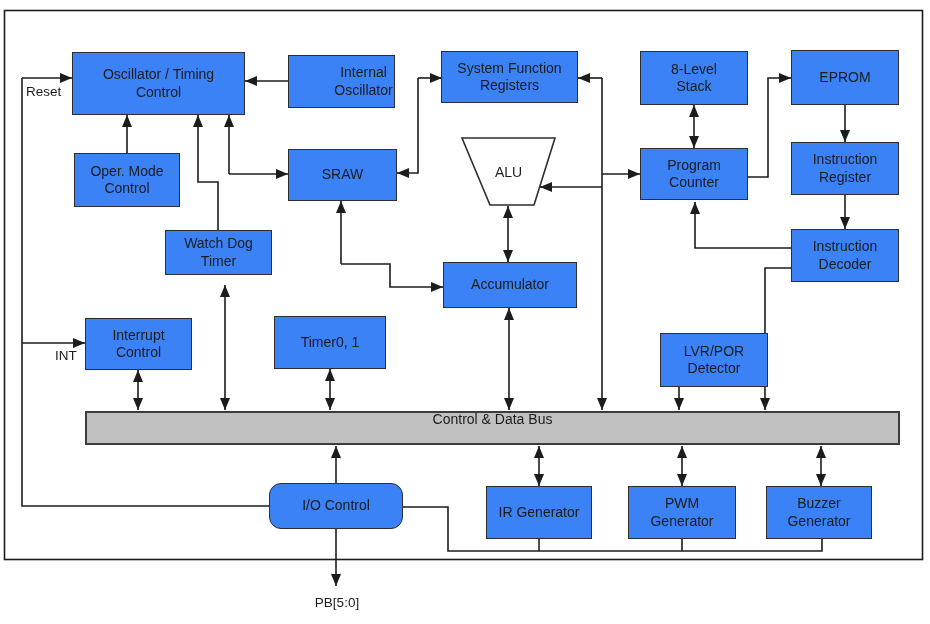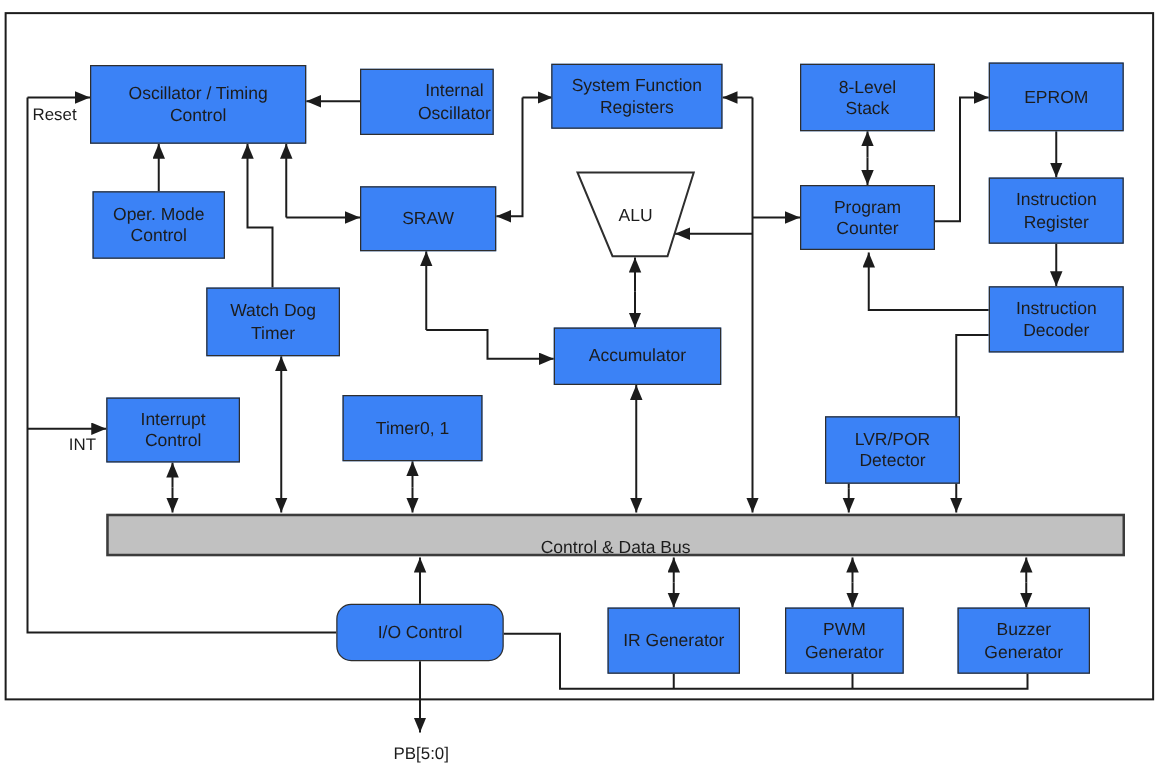--- a/index.html
+++ b/index.html
@@ -9,21 +9,21 @@
   }
   svg.layer{position:absolute;left:0;top:0;width:930px;height:624px;}
   .blk{
     position:absolute;box-sizing:border-box;border:1.6px solid #2e2e2e;background:#3b82f6;
     display:flex;flex-direction:column;align-items:center;justify-content:center;
     text-align:center;font-size:14px;line-height:1.22;color:#1c1c1c;
   }
   .blk span{display:block;white-space:nowrap;}
   .buslabel{
     position:absolute;left:85px;top:411px;width:815px;height:34px;
-    display:flex;align-items:flex-end;justify-content:center;
+    display:flex;align-items:flex-start;justify-content:center;
     font-size:14px;color:#1c1c1c;
   }
   .busbar{
     position:absolute;left:85px;top:411px;width:815px;height:34px;
     box-sizing:border-box;border:2px solid #3c3c3c;background:#c1c1c1;
   }
   .pinlabel{position:absolute;font-size:13.5px;color:#1c1c1c;white-space:nowrap;}
   .alulabel{
     position:absolute;left:462px;top:138px;width:93px;height:67px;
     display:flex;align-items:center;justify-content:center;font-size:14px;
@@ -183,21 +183,21 @@
     <span>SRAW</span>
   </div>
   <div class="blk" style="left:640px;top:148px;width:108px;height:52px;">
     <span>Program</span>
     <span>Counter</span>
   </div>
   <div class="blk" style="left:791px;top:142px;width:108px;height:53px;">
     <span>Instruction</span>
     <span>Register</span>
   </div>
-  <div class="blk" style="left:165px;top:230px;width:107px;height:55px;">
+  <div class="blk" style="left:165px;top:230px;width:107px;height:45px;">
     <span>Watch Dog</span>
     <span>Timer</span>
   </div>
   <div class="blk" style="left:791px;top:229px;width:108px;height:53px;">
     <span>Instruction</span>
     <span>Decoder</span>
   </div>
   <div class="blk" style="left:443px;top:262px;width:134px;height:46px;">
     <span>Accumulator</span>
   </div>
@@ -211,21 +211,21 @@
   <div class="blk" style="left:624px;top:333px;width:108px;height:54px;margin-left:36px;">
     <span>LVR/POR</span>
     <span>Detector</span>
   </div>
   <div class="blk" style="left:269px;top:483px;width:134px;height:46px;border-radius:12px;">
     <span>I/O Control</span>
   </div>
   <div class="blk" style="left:486px;top:486px;width:106px;height:53px;">
     <span>IR Generator</span>
   </div>
-  <div class="blk" style="left:628px;top:486px;width:95px;height:53px;">
+  <div class="blk" style="left:628px;top:486px;width:108px;height:53px;">
     <span>PWM</span>
     <span>Generator</span>
   </div>
   <div class="blk" style="left:766px;top:486px;width:106px;height:53px;justify-content:center;">
     <span>Buzzer</span>
     <span>Generator</span>
   </div>
 
   <div class="alulabel">
     <span>ALU</span>

